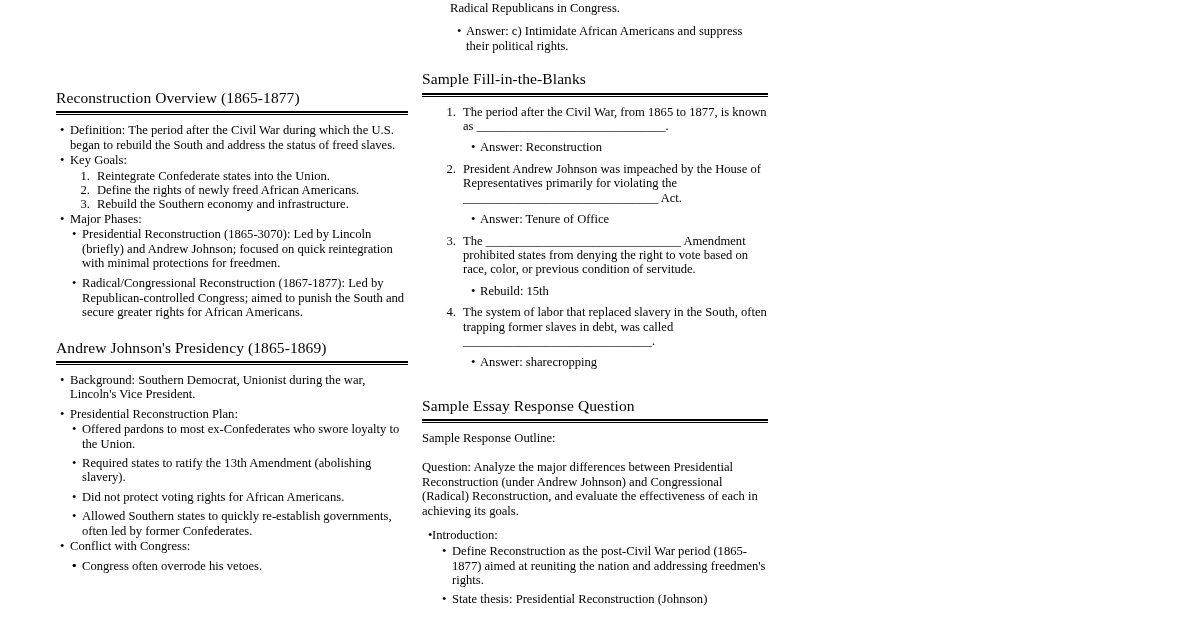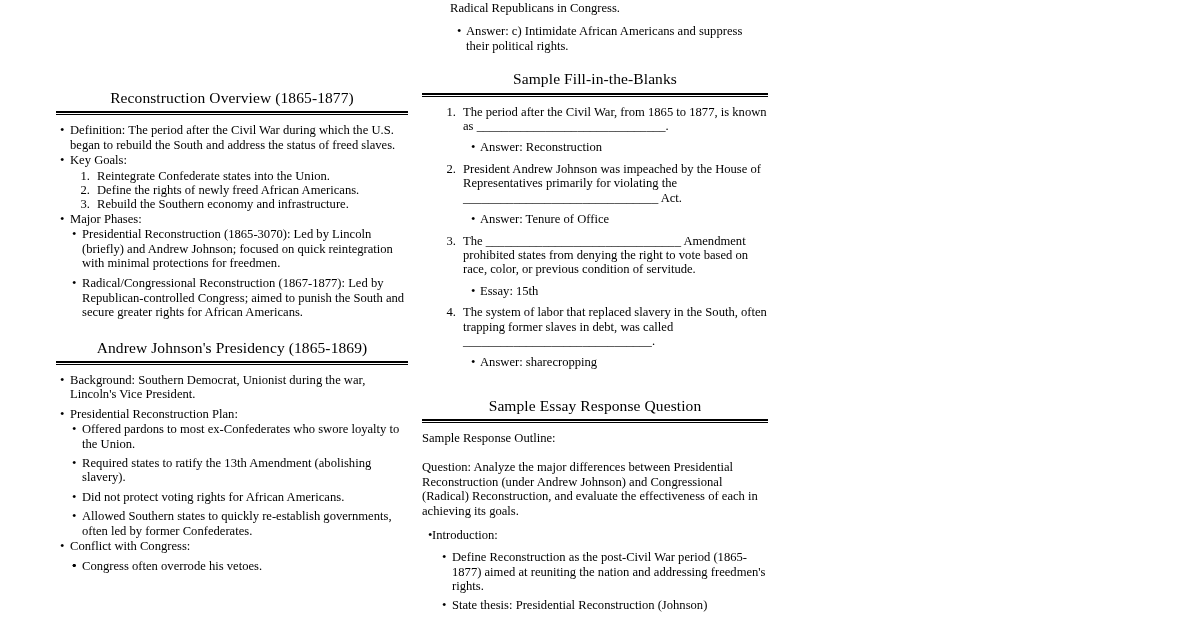--- a/index.html
+++ b/index.html
@@ -36,21 +36,21 @@
 
   h2.section-heading {
     font-family: "Liberation Serif", "DejaVu Serif", serif;
     font-size: 15.5px;
     font-weight: normal;
     line-height: 1.25;
     margin: 0 0 0 0;
     padding: 0 0 4px 0;
     letter-spacing: 0.1px;
   }
-  .heading-block { margin: 0 0 8px 0; text-align: center; }
+  .heading-block { margin: 0 0 8px 0; }
   .heading-rule {
     height: 0;
     border-top: 2.5px solid #000;
     border-bottom: 1px solid #000;
     padding-top: 1px;
     margin-bottom: 8px;
   }
   .col-right .heading-block { margin-top: 16px; }
 
   p.para {
@@ -288,21 +288,21 @@
 
       <ol class="num">
         <li>
           <span class="marker">3.</span>
           <span>The </span><span class="blank">_______________________________</span><span> Amendment prohibited states from denying the right to vote based on race, color, or previous condition of servitude.</span>
         </li>
       </ol>
       <ul class="answer" style="margin-left:40px;">
         <li>
           <span class="bullet">•</span>
-          <span>Essay: 15th</span>
+          <span>Rebuild: 15th</span>
         </li>
       </ul>
 
       <ol class="num">
         <li>
           <span class="marker">4.</span>
           <span>The system of labor that replaced slavery in the South, often trapping former slaves in debt, was called </span><span class="blank">______________________________</span><span>.</span>
         </li>
       </ol>
       <ul class="answer" style="margin-left:40px;">
@@ -319,21 +319,21 @@
 
       <p class="para" style="margin-bottom:14px;">Sample Response Outline:</p>
       <p class="para">Question: Analyze the major differences between Presidential Reconstruction (under Andrew Johnson) and Congressional (Radical) Reconstruction, and evaluate the effectiveness of each in achieving its goals.</p>
 
       <ul class="lvl1">
         <li style="margin-left:6px;">
           <span class="bullet">•</span>
           <span></span>
         </li>
       </ul>
-      <div style="padding-left:10px; font-size:12.6px; line-height:1.145; margin-bottom:8px;">Introduction:</div>
+      <div style="padding-left:10px; font-size:12.6px; line-height:1.145; margin-bottom:2px;">Introduction:</div>
 
       <ul class="lvl3">
         <li style="margin-bottom:5px;">
           <span class="bullet">•</span>
           <span>Define Reconstruction as the post-Civil War period (1865-1877) aimed at reuniting the nation and addressing freedmen's rights.</span>
         </li>
         <li>
           <span class="bullet">•</span>
           <span>State thesis: Presidential Reconstruction (Johnson)</span>
         </li>

